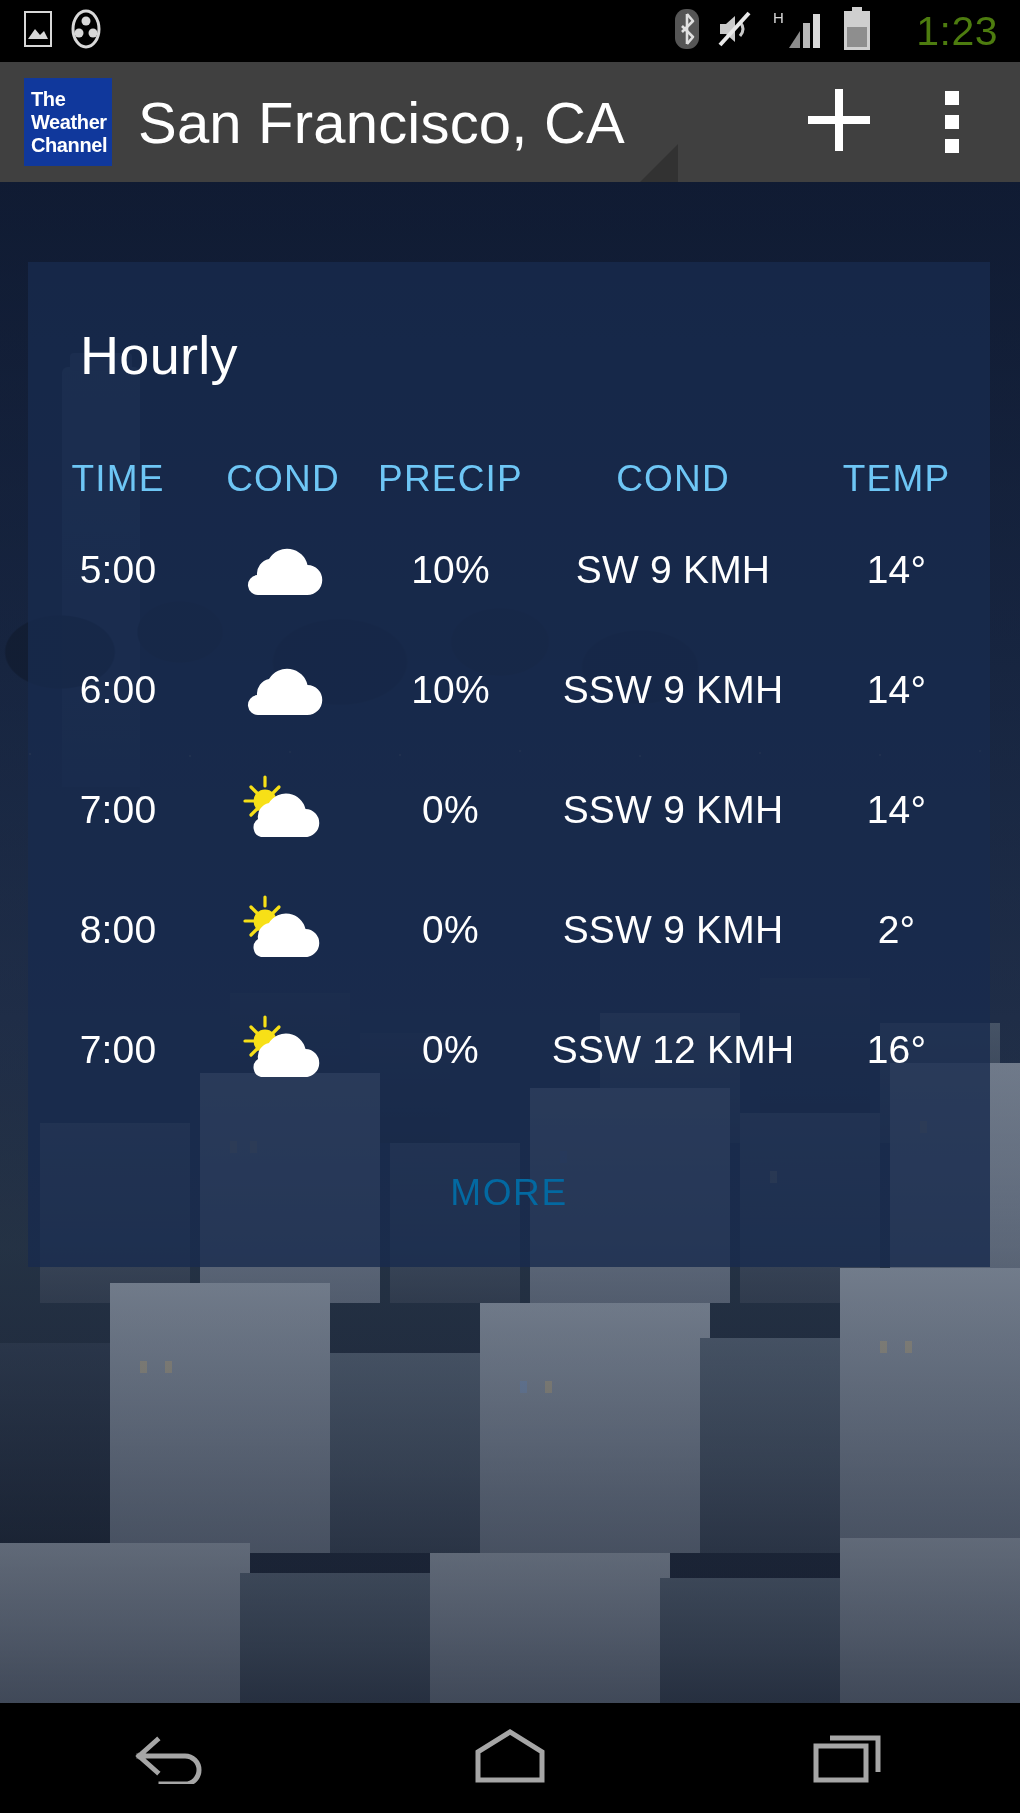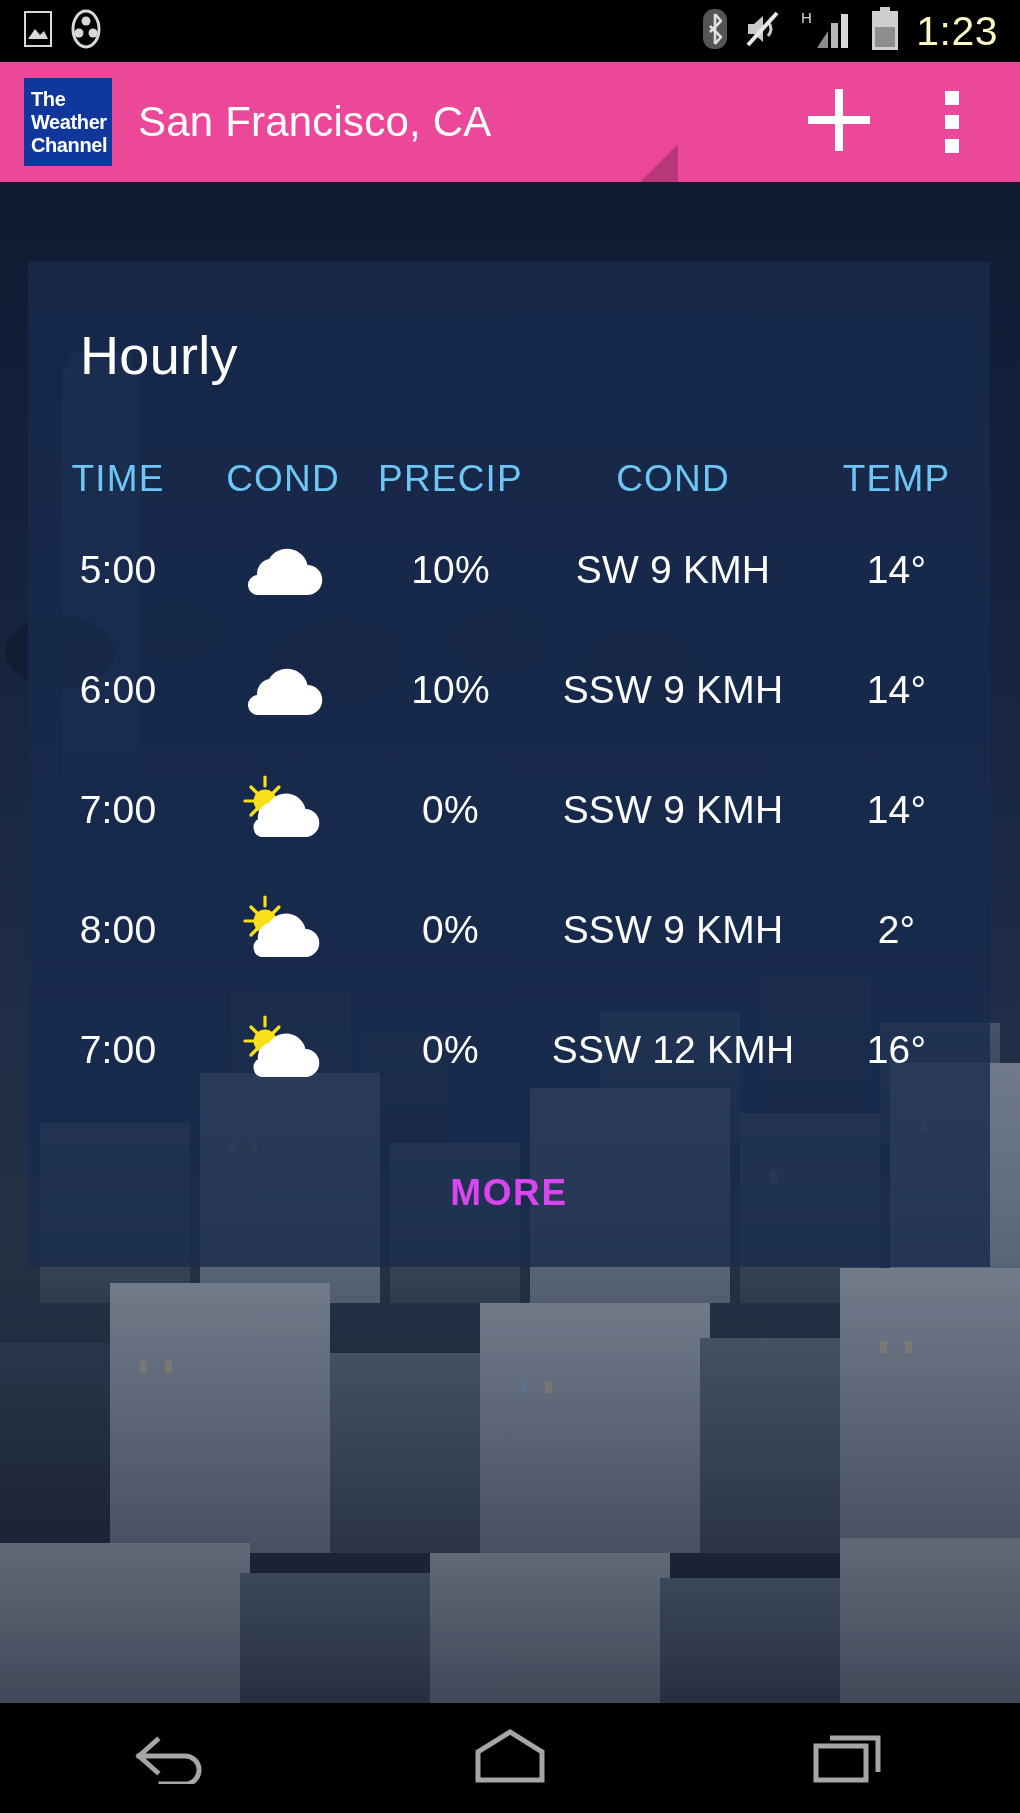--- a/index.html
+++ b/index.html
@@ -12,45 +12,46 @@
   #screen { position:relative; width:1020px; height:1813px; overflow:hidden; }
 
   
   .statusbar {
     position:absolute; top:0; left:0; width:1020px; height:62px;
     background:#000; display:flex; align-items:center; z-index:40;
   }
   .sb-left { display:flex; align-items:center; gap:14px; padding-left:24px; }
   .sb-right { margin-left:auto; display:flex; align-items:center; gap:16px; padding-right:22px; }
   .sb-clock {
-    color:#fef9c3; font-size:41px; letter-spacing:0.5px; line-height:1;
+    color:#4d7c0f; font-size:41px; letter-spacing:0.5px; line-height:1;
     font-family:"Liberation Sans", sans-serif;
+    margin-left:28px;
   }
 
   
   .appbar {
     position:absolute; top:62px; left:0; width:1020px; height:120px;
-    background:#ec4899; z-index:35; display:flex; align-items:center;
+    background:#404040; z-index:35; display:flex; align-items:center;
     overflow:hidden;
   }
   .appbar-deco {
     position:absolute; left:640px; bottom:0; width:0; height:0;
     border-left:38px solid transparent; border-bottom:38px solid rgba(0,0,0,0.22);
   }
   .tw-logo {
     width:88px; height:88px; background:#10389c; margin-left:24px;
     display:flex; flex-direction:column; justify-content:center;
     padding-left:7px; flex:0 0 auto; position:relative; z-index:2;
   }
   .tw-logo span {
     color:#fff; font-weight:bold; font-size:20px; line-height:23px;
     letter-spacing:-0.4px; display:block;
   }
   .appbar-title {
-    color:#fff; font-size:42px; margin-left:26px; letter-spacing:0.2px;
+    color:#fff; font-size:58px; margin-left:26px; letter-spacing:0.2px;
     position:relative; z-index:2; white-space:nowrap;
   }
   .appbar-actions { margin-left:auto; display:flex; align-items:center; gap:10px; padding-right:20px; position:relative; z-index:2;}
   .btn-plus {
     width:110px; height:110px; display:flex; align-items:center; justify-content:center;
   }
   .btn-overflow {
     width:96px; height:110px; display:flex; flex-direction:column;
     align-items:center; justify-content:center; gap:10px;
   }
@@ -142,21 +143,21 @@
   th.c-prec  { width:185px; }
   th.c-wind  { width:260px; }
   th.c-temp  { width:187px; }
   table.hourly td {
     color:#fff; text-align:center; height:120px; vertical-align:middle;
     font-size:39px; letter-spacing:0.2px;
   }
   td.temp { font-size:54px; letter-spacing:0.5px; }
   .more-wrap { text-align:center; margin-top:52px; }
   .more-btn {
-    color:#d946ef; font-size:37px; font-weight:bold; letter-spacing:1.6px;
+    color:#0369a1; font-size:37px; font-weight:normal; letter-spacing:1.6px;
     background:none; border:none; font-family:"Liberation Sans", sans-serif;
     cursor:pointer; padding:10px 24px;
   }
 
   
   .wicon { display:inline-block; position:relative; width:96px; height:70px; vertical-align:middle; }
   .wicon svg { position:absolute; left:0; top:0; }
 
   
   .tenday {

